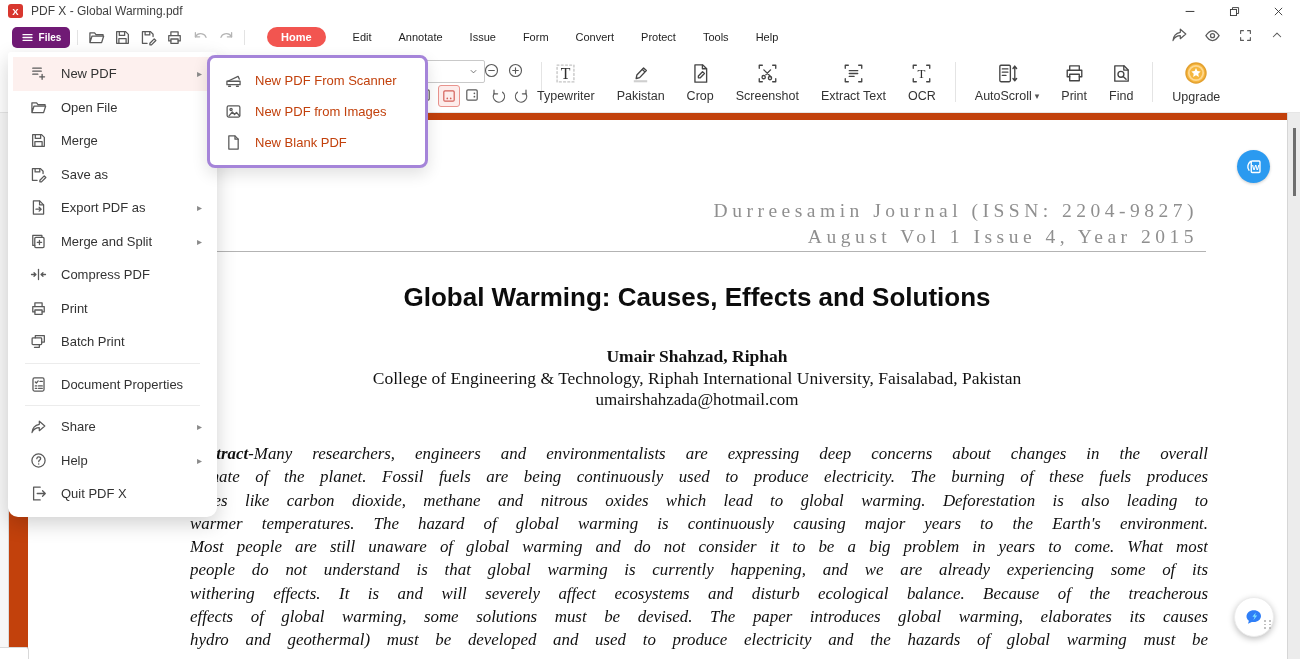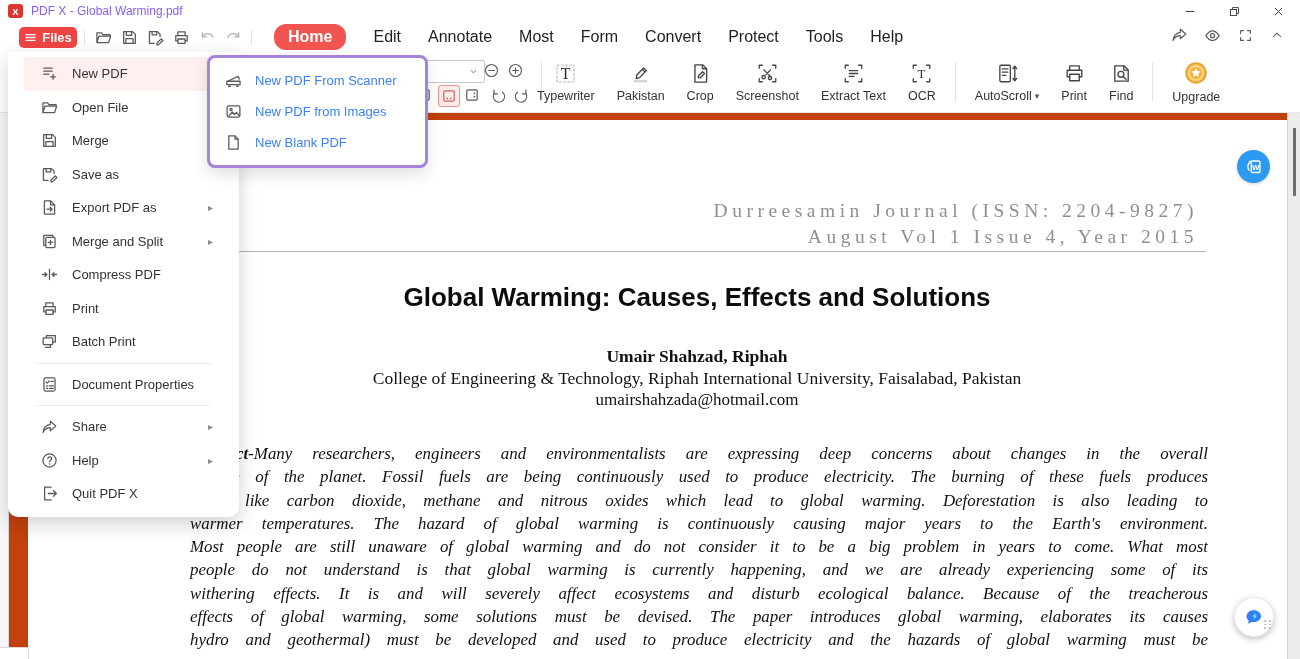--- a/index.html
+++ b/index.html
@@ -5,33 +5,33 @@
   html,body{margin:0;padding:0}
   body{width:1300px;height:659px;overflow:hidden;position:relative;background:#fff;
        font-family:"Liberation Sans",sans-serif;-webkit-font-smoothing:antialiased}
   .icn{display:inline-flex;align-items:center;justify-content:center;line-height:0}
   .icn svg{display:block}
 
   
   .titlebar{position:absolute;top:0;left:0;right:0;height:22px;display:flex;align-items:center;background:#fff;z-index:30}
   .app-logo{width:15px;height:14px;margin-left:8px;background:#d8372f;border-radius:3px;color:#fff;
             font-size:9.5px;font-weight:bold;display:flex;align-items:center;justify-content:center}
-  .tb-title{font-size:12px;color:#8b5cf6;margin-left:8px}
+  .tb-title{font-size:12px;color:#404040;margin-left:8px}
   .win-controls{margin-left:auto;display:flex;height:22px}
   .win-btn{width:44px;height:22px;display:flex;align-items:center;justify-content:center}
 
   
   .ribbon{position:absolute;top:22px;left:0;right:0;height:30px;display:flex;align-items:center;background:#fff;z-index:30}
-  .files-btn{margin-left:19px;width:58px;height:21px;border-radius:5px;background:#ef4444;color:#fff;
-             display:flex;align-items:center;justify-content:center;gap:5px;font-size:13px;font-weight:bold;flex:0 0 auto}
+  .files-btn{margin-left:12px;width:58px;height:21px;border-radius:5px;background:#701a75;color:#fff;
+             display:flex;align-items:center;justify-content:center;gap:5px;font-size:10px;font-weight:bold;flex:0 0 auto}
   .qsep{width:1px;height:15px;background:#e3e3e3;margin:0 7px;flex:0 0 auto}
   .quick{display:flex;align-items:center;gap:4px}
   .qbtn{width:22px;height:22px;display:flex;align-items:center;justify-content:center;color:#6a6a6a}
   .qbtn.disabled{opacity:.45}
-  .tabs{display:flex;align-items:center;gap:27px;margin-left:15px;font-size:16px;color:#1f1f1f}
+  .tabs{display:flex;align-items:center;gap:27px;margin-left:15px;font-size:11px;color:#1f1f1f}
   .tab{cursor:default;white-space:nowrap}
   .tab.active{background:#f25550;color:#fff;border-radius:12px;padding:4px 14px;font-weight:bold}
   .ribbon-right{margin-left:auto;display:flex;align-items:center;gap:17px;padding-right:16px;color:#555}
 
   
   .toolbar{position:absolute;top:52px;left:0;right:0;height:60px;background:#fff;border-bottom:1px solid #e6e6e6;z-index:20}
   .zoom-dd{position:absolute;left:374px;top:8px;width:104px;height:21px;border:1px solid #c9c9c9;border-radius:2px;background:#fff;
            display:flex;align-items:center;justify-content:flex-end;padding-right:5px}
   .circle-btn{position:absolute;width:19px;height:19px;border-radius:50%;display:flex;align-items:center;justify-content:center}
   .fit-ic{position:absolute;top:33px;width:20px;height:20px;display:flex;align-items:center;justify-content:center;border-radius:3px}
@@ -71,31 +71,31 @@
   
   .word-fab{position:absolute;left:1237px;top:150px;width:33px;height:33px;border-radius:50%;background:#2b9af0;
             display:flex;align-items:center;justify-content:center;z-index:8;box-shadow:0 1px 3px rgba(0,0,0,.2)}
   .ai-fab{position:absolute;left:1234px;top:597px;width:38px;height:38px;border-radius:50%;background:#fff;
           display:flex;align-items:center;justify-content:center;z-index:8;box-shadow:0 2px 6px rgba(0,0,0,.25);border:1px solid #ececec}
   .grip{position:absolute;right:1px;bottom:7px;display:grid;grid-template-columns:3px 3px;grid-gap:2px}
   .grip i{width:1.6px;height:1.6px;background:#b5b5b5;border-radius:50%}
 
   
   .files-panel{position:absolute;left:8px;top:52px;width:199px;background:#fff;z-index:40;
-               border-radius:3px 3px 10px 10px;box-shadow:0 7px 20px rgba(0,0,0,.18);padding:5px 16px 6px}
+               border-radius:3px 3px 10px 10px;box-shadow:0 7px 20px rgba(0,0,0,.18);padding:5px 5px 6px}
   .menu-item{height:33.5px;display:flex;align-items:center;padding:0 10px;font-size:13px;color:#333;cursor:default}
   .menu-item .icn{width:18px;margin-left:6px;margin-right:14px;color:#5a5a5a}
   .menu-item.highlighted{background:#fdf0ee}
   .menu-arrow{margin-left:auto;color:#8a8a8a;font-size:10px}
   .menu-divider{height:1px;background:#ececec;margin:4px 12px}
 
   
   .submenu-panel{position:absolute;left:207px;top:55px;width:215px;background:#fff;z-index:41;
                  border:3px solid #a584d9;border-radius:8px;box-shadow:0 6px 16px rgba(0,0,0,.12);padding:7px 0}
-  .sub-item{height:31px;display:flex;align-items:center;padding:0 14px;font-size:13px;color:#3b82f6;cursor:default}
+  .sub-item{height:31px;display:flex;align-items:center;padding:0 14px;font-size:13px;color:#c2410c;cursor:default}
   .sub-item .icn{width:18px;margin-right:13px;color:#5a5a5a}
 </style>
 </head>
 <body>
 
 <div class="titlebar">
   <div class="app-logo">X</div>
   <div class="tb-title">PDF X - Global Warming.pdf</div>
   <div class="win-controls" id="win-controls">
       <div class="win-btn">
@@ -182,21 +182,21 @@
             <path d="M12.8 3.4v4h-4"></path>
           </svg>
         </span>
       </div>
     </div>
   <div class="qsep"></div>
   <div class="tabs" id="tabs">
       <div class="tab active">Home</div>
       <div class="tab">Edit</div>
       <div class="tab">Annotate</div>
-      <div class="tab">Most</div>
+      <div class="tab">Issue</div>
       <div class="tab">Form</div>
       <div class="tab">Convert</div>
       <div class="tab">Protect</div>
       <div class="tab">Tools</div>
       <div class="tab">Help</div>
     </div>
   <div class="ribbon-right" id="ribbon-right">
       <div><span class="icn">
           <svg width="16" height="16" viewBox="0 0 16 16" stroke="#5a5a5a" stroke-width="1.2" fill="none" stroke-linecap="round" stroke-linejoin="round">
             <path d="M9.3 5.3V2.2L14.8 7l-5.5 4.7v-3C5.6 8.7 3.4 10.6 2 13.6c.3-4.4 2.8-7.4 7.3-8.3z"></path>

